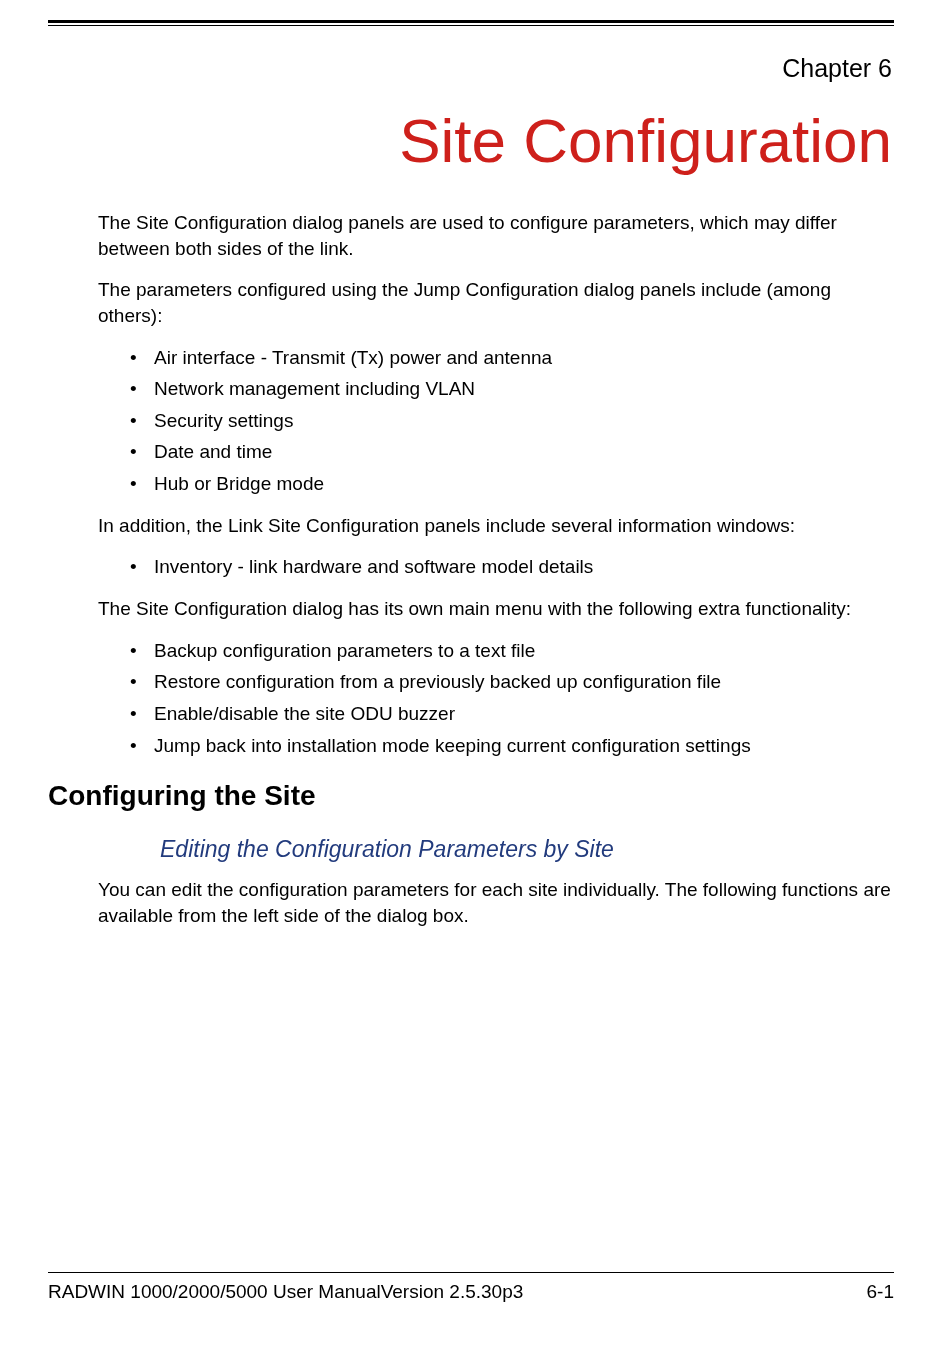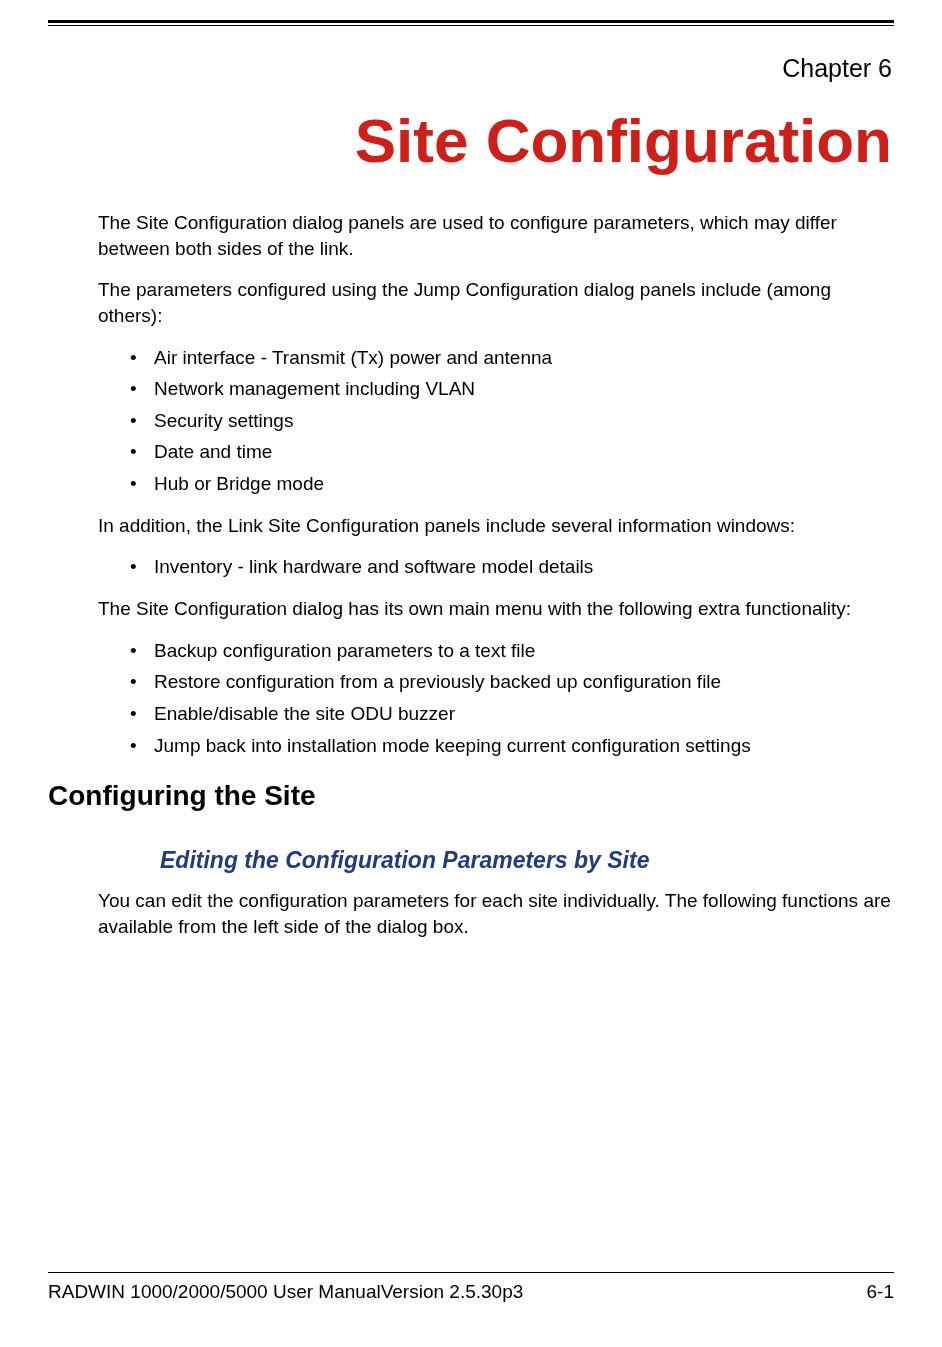--- a/index.html
+++ b/index.html
@@ -26,21 +26,21 @@
       font-family: Arial, Helvetica, sans-serif;
       font-size: 25px;
       font-weight: normal;
       text-align: right;
       margin-bottom: 22px;
       padding-right: 2px;
     }
     .chapter-title {
       font-family: Arial, Helvetica, sans-serif;
       font-size: 62px;
-      font-weight: bold;
+      font-weight: normal;
       color: #ce201b;
       text-align: right;
       margin-bottom: 34px;
       padding-right: 2px;
     }
     .body-block {
       margin-left: 50px;
       margin-right: 0;
       font-size: 19px;
       line-height: 1.35;
@@ -63,27 +63,27 @@
       position: absolute;
       left: 0;
       top: 0;
       font-size: 19px;
     }
     .section-heading {
       font-family: Arial, Helvetica, sans-serif;
       font-size: 28px;
       font-weight: bold;
       margin-top: 22px;
-      margin-bottom: 35px;
+      margin-bottom: 24px;
       margin-left: 0;
     }
     .subsection-heading {
       font-family: Arial, Helvetica, sans-serif;
       font-size: 23px;
-      font-weight: bold;
+      font-weight: normal;
       font-style: italic;
       color: #223b7d;
       margin-left: 112px;
       margin-bottom: 14px;
     }
     .footer {
       position: absolute;
       bottom: 44px;
       left: 48px;
       right: 48px;

